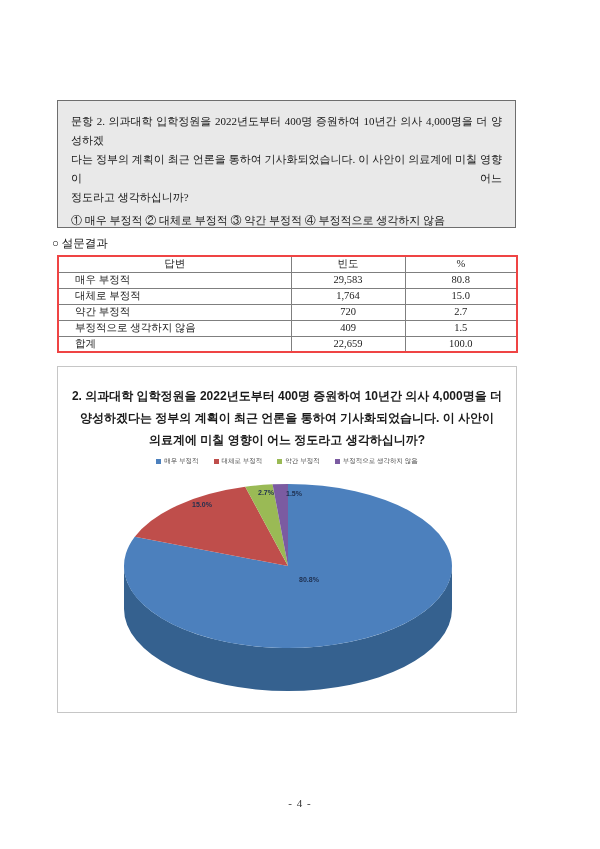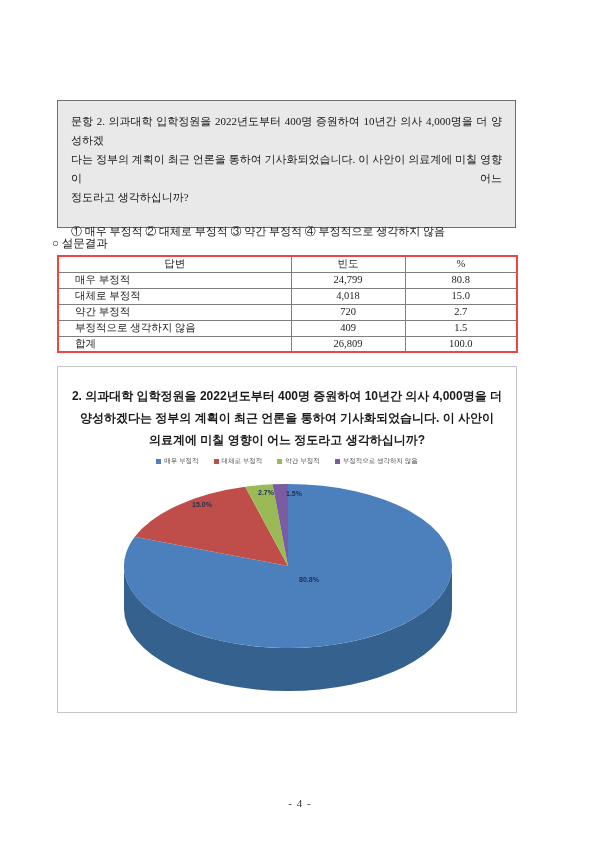--- a/index.html
+++ b/index.html
@@ -20,21 +20,21 @@
     left: 57px; top: 100px;
     width: 459px; height: 128px;
     background: #e9e9e9;
     border: 1.5px solid #6e6e6e;
     padding: 11px 13px 0 13px;
     font-size: 11px;
     line-height: 19px;
     color: #151515;
   }
   .qline.fill { text-align: justify; text-align-last: justify; }
-  .q-options { margin-top: 15px; white-space: nowrap; }
+  .q-options { margin-top: 4px; white-space: nowrap; }
 
   
   .section-heading {
     position: absolute;
     left: 52px; top: 236px;
     font-size: 11.5px;
     font-weight: normal;
     color: #111111;
   }
 
@@ -137,41 +137,41 @@
         <col class="c2">
       </colgroup>
     <tbody>
         <tr>
       <th>답변</th>
       <th>빈도</th>
       <th>%</th>
     </tr>
     <tr>
       <td class="answer">매우 부정적</td>
-      <td class="num">24,799</td>
+      <td class="num">29,583</td>
       <td class="num">80.8</td>
     </tr>
     <tr>
       <td class="answer">대체로 부정적</td>
-      <td class="num">4,018</td>
+      <td class="num">1,764</td>
       <td class="num">15.0</td>
     </tr>
     <tr>
       <td class="answer">약간 부정적</td>
       <td class="num">720</td>
       <td class="num">2.7</td>
     </tr>
     <tr>
       <td class="answer">부정적으로 생각하지 않음</td>
       <td class="num">409</td>
       <td class="num">1.5</td>
     </tr>
     <tr>
       <td class="answer">합계</td>
-      <td class="num">26,809</td>
+      <td class="num">22,659</td>
       <td class="num">100.0</td>
     </tr>
   </tbody>
     </table>
 
   <div class="chart-frame">
     <div class="chart-title">
       <div>2. 의과대학 입학정원을 2022년도부터 400명 증원하여 10년간 의사 4,000명을 더</div>
       <div>양성하겠다는 정부의 계획이 최근 언론을 통하여 기사화되었습니다. 이 사안이</div>
       <div>의료계에 미칠 영향이 어느 정도라고 생각하십니까?</div>

